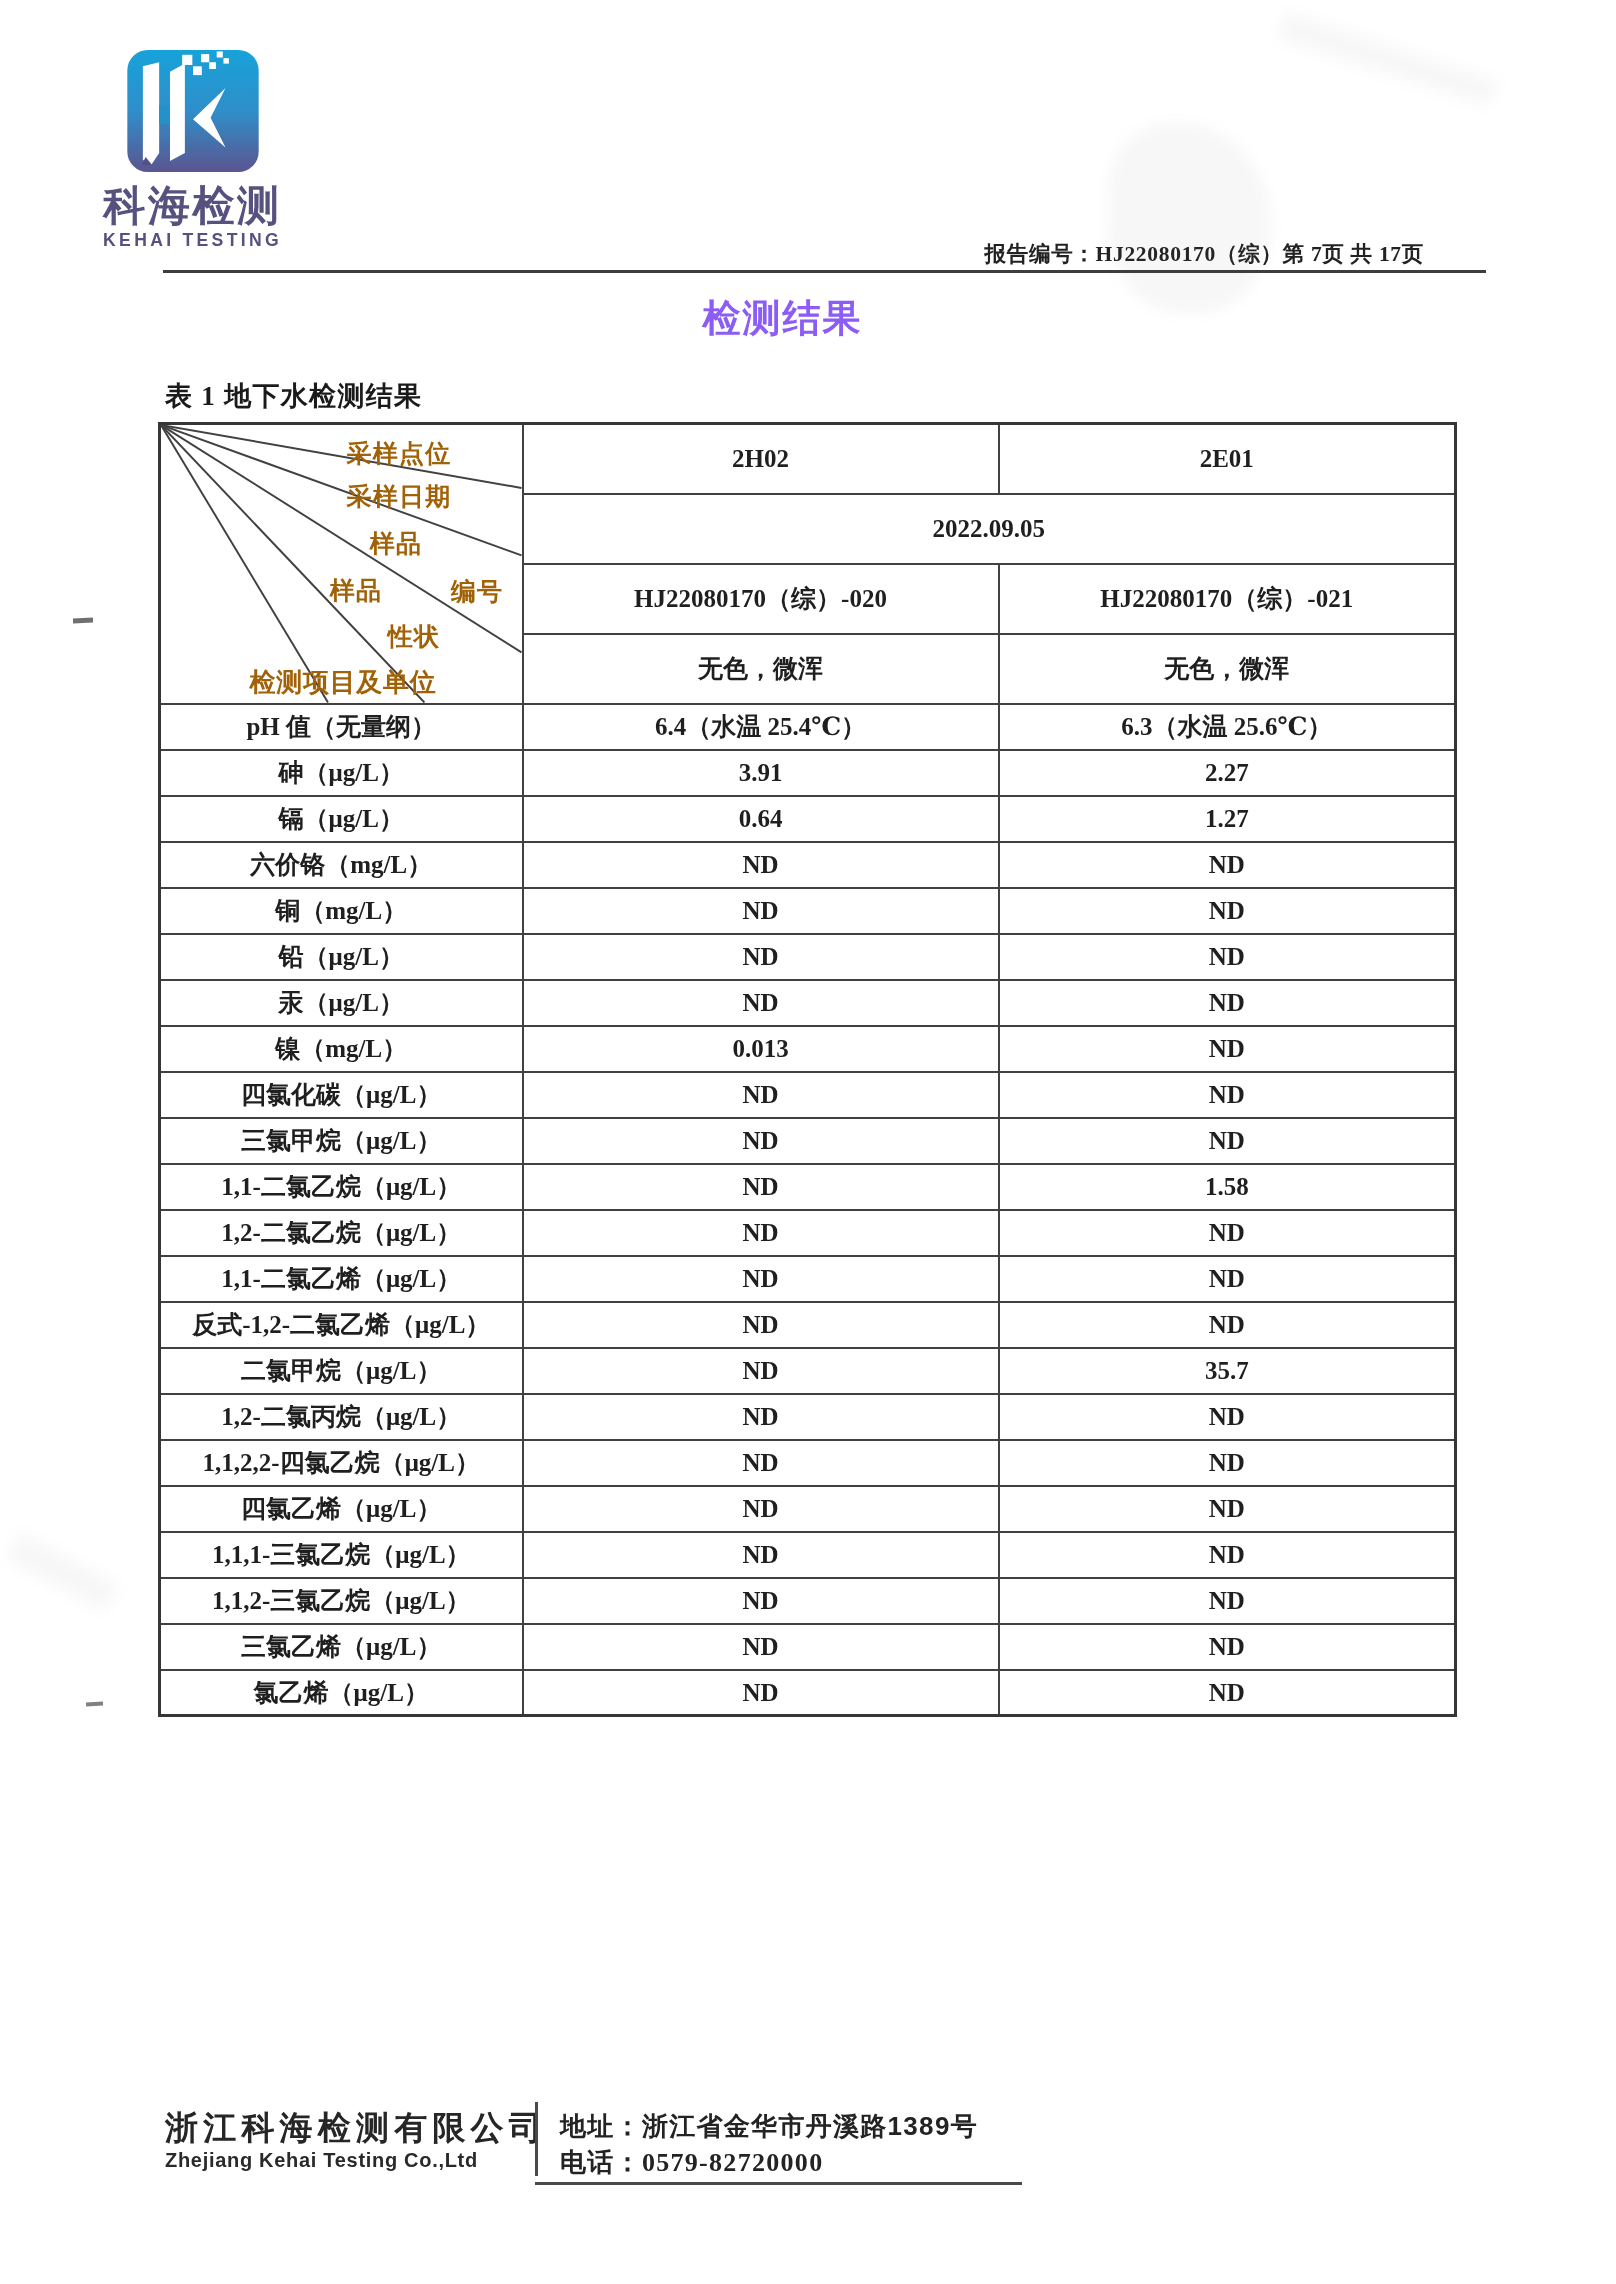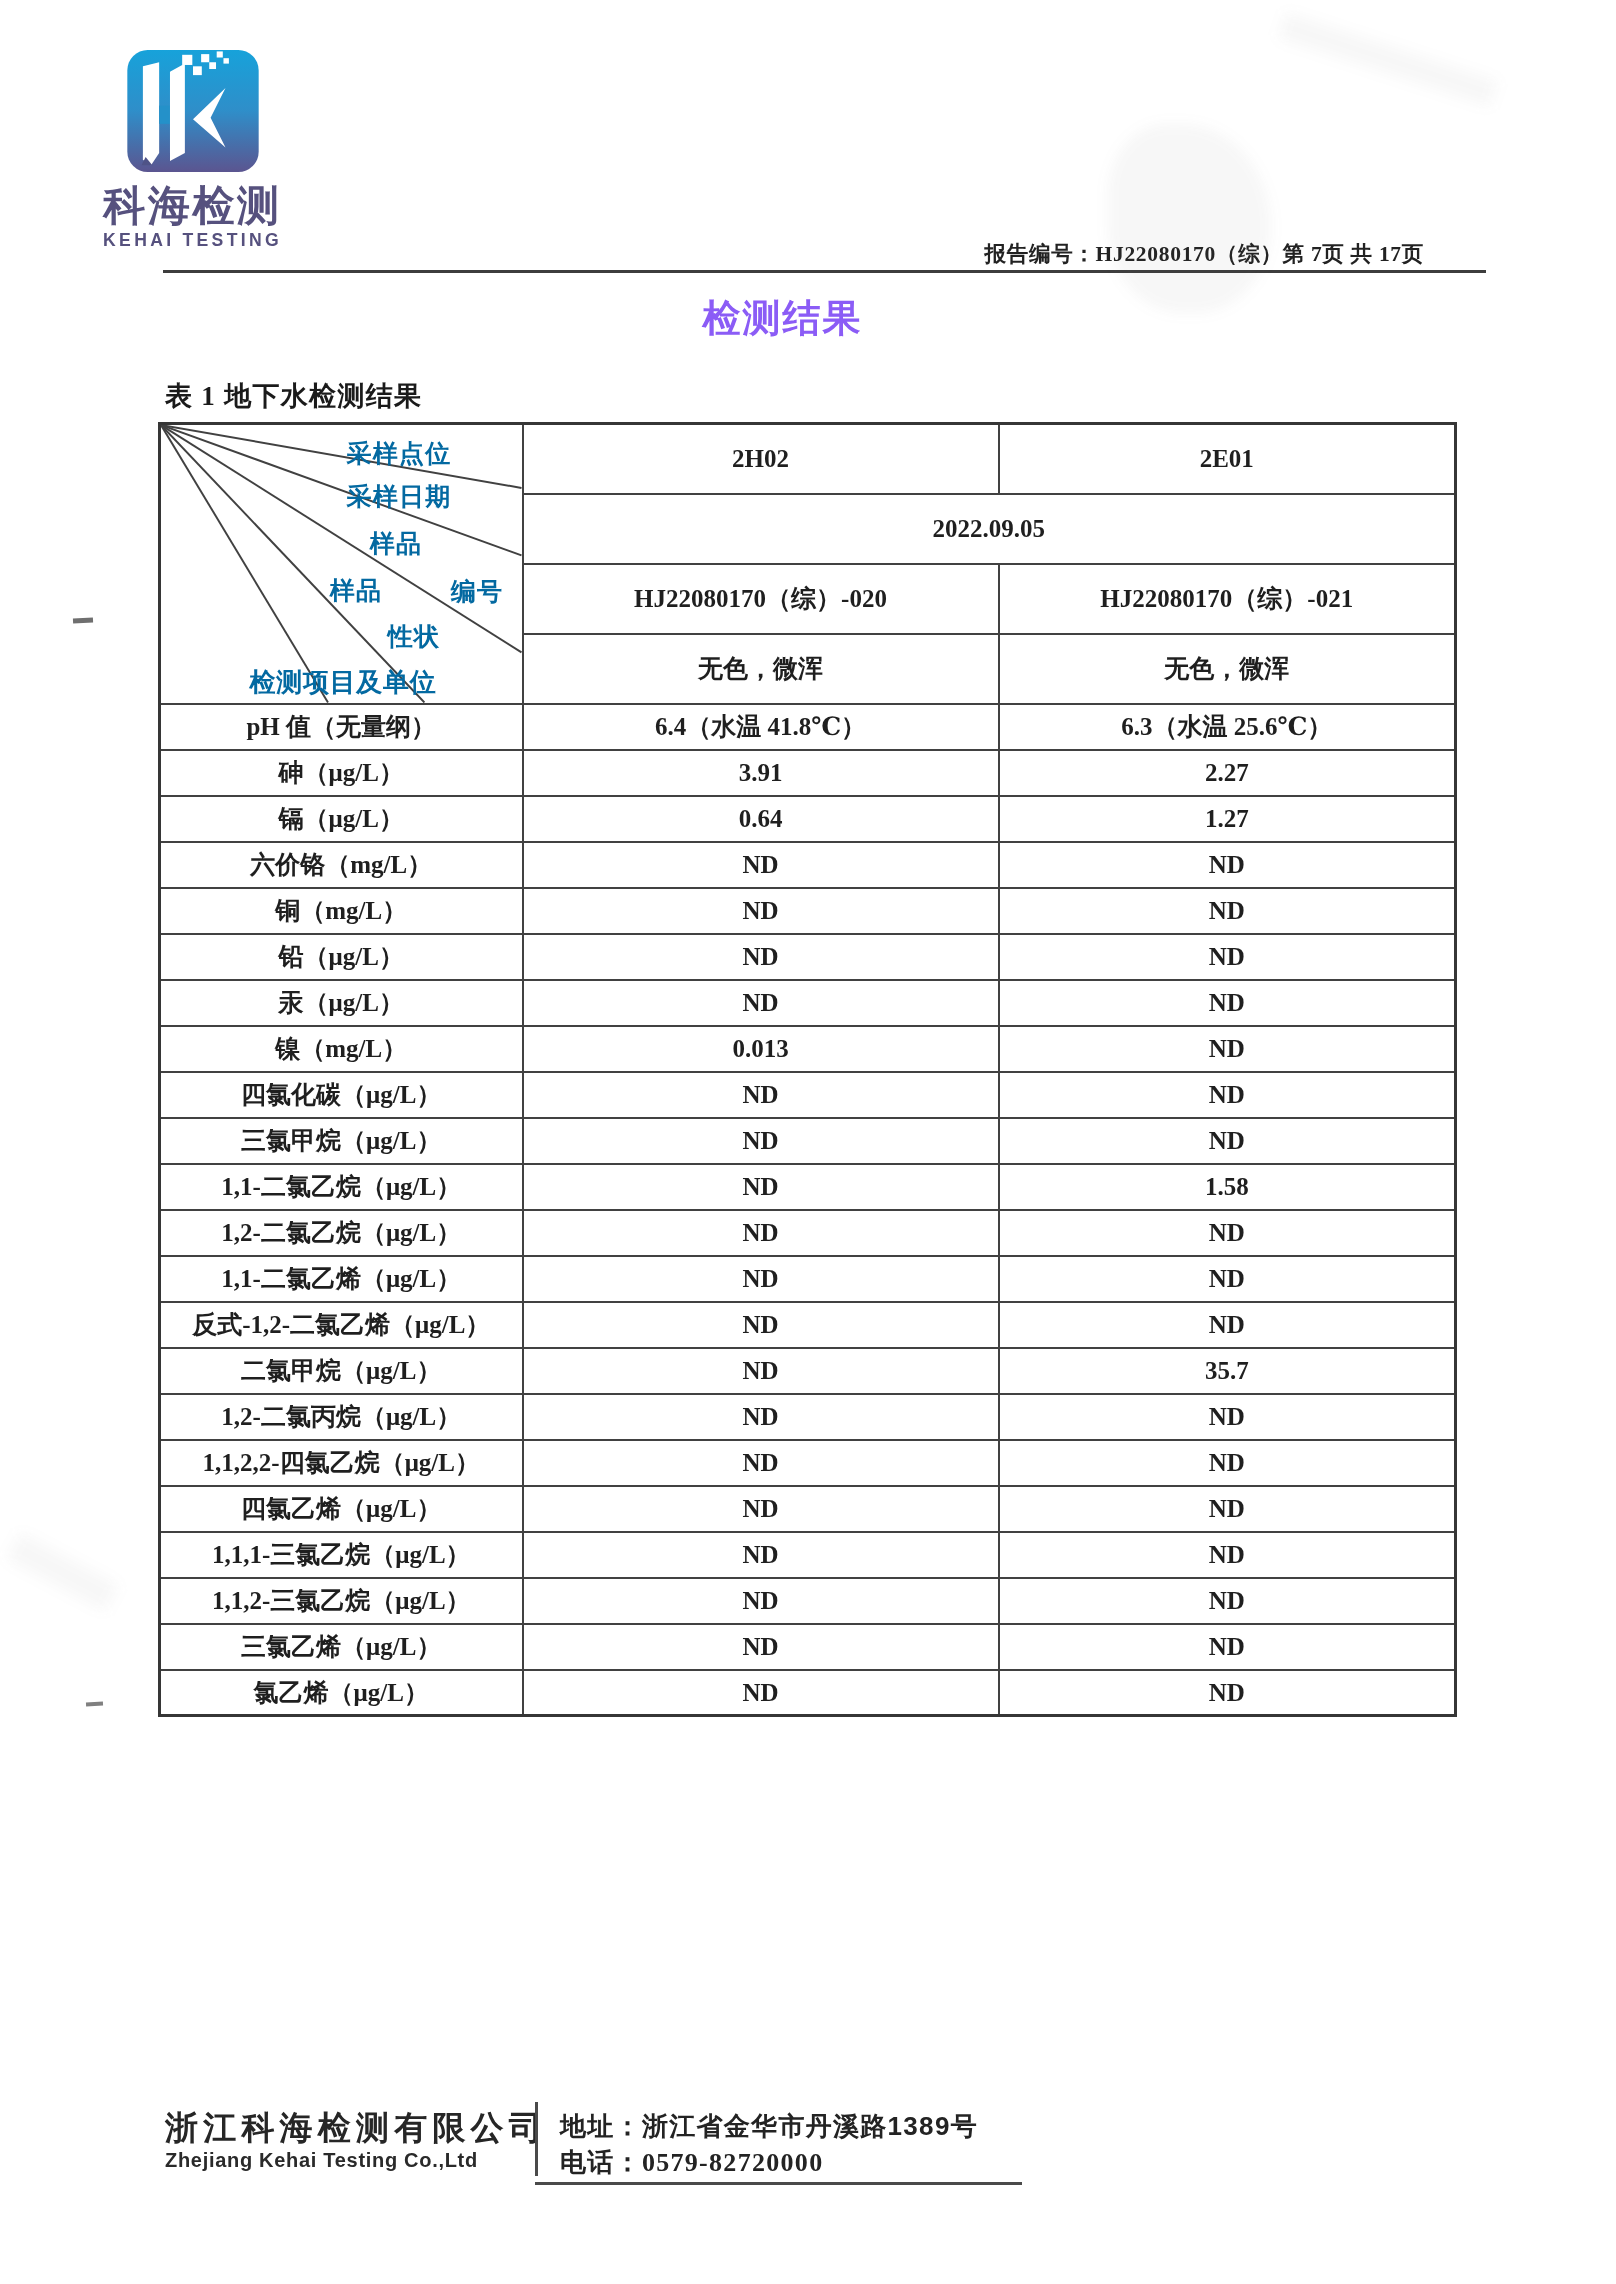--- a/index.html
+++ b/index.html
@@ -34,21 +34,21 @@
   
   table.results{position:absolute;left:158px;top:422px;width:1296px;
     border-collapse:collapse;table-layout:fixed;border:3.9px solid #363636;}
   table.results td{border:2px solid var(--border);text-align:center;vertical-align:middle;
     font-size:25px;font-weight:700;color:#1f1f1f;padding:0 3.9px;line-height:1.25;}
   tr.hrow{height:70px;}
   tr.drow{height:46px;}
   td.corner{position:relative;padding:0;}
   .corner-svg{position:absolute;left:0;top:0;width:100%;height:100%;}
   .corner-label{position:absolute;transform:translate(-50%,-50%);white-space:nowrap;
-    font-size:25px;font-weight:600;color:#0369a1;letter-spacing:1.3px;}
+    font-size:25px;font-weight:600;color:#a16207;letter-spacing:1.3px;}
   .cl-item{font-size:26px;letter-spacing:0.7px;margin-left:48px;}
   
   .footer-cn{position:absolute;left:165px;top:2106px;font-family:"Liberation Sans","DejaVu Sans",sans-serif;
     font-size:33px;font-weight:700;letter-spacing:5.2px;color:#262626;white-space:nowrap;}
   .footer-en{position:absolute;left:165px;top:2149px;font-family:"Liberation Sans","DejaVu Sans",sans-serif;
     font-size:20px;font-weight:700;letter-spacing:0.7px;color:#2a2a2a;white-space:nowrap;}
   .footer-divider{position:absolute;left:535px;top:2102px;width:2.6px;height:74px;background:#4a4a4a;}
   .footer-address{position:absolute;left:560px;top:2109px;font-family:"Liberation Sans","DejaVu Sans",sans-serif;
     font-size:26px;font-weight:700;letter-spacing:1.3px;color:#232323;white-space:nowrap;}
   .footer-phone{position:absolute;left:560px;top:2145px;font-family:Liberation Serif, serif;
@@ -135,21 +135,21 @@
     <tr class="hrow">
       <td>HJ22080170（综）-020</td>
       <td>HJ22080170（综）-021</td>
     </tr>
     <tr class="hrow">
       <td>无色，微浑</td>
       <td>无色，微浑</td>
     </tr>
   <tr class="drow">
     <td>pH 值（无量纲）</td>
-    <td>6.4（水温 41.8℃）</td>
+    <td>6.4（水温 25.4℃）</td>
     <td>6.3（水温 25.6℃）</td>
   </tr>
       <tr class="drow">
     <td>砷（μg/L）</td>
     <td>3.91</td>
     <td>2.27</td>
   </tr>
       <tr class="drow">
     <td>镉（μg/L）</td>
     <td>0.64</td>

